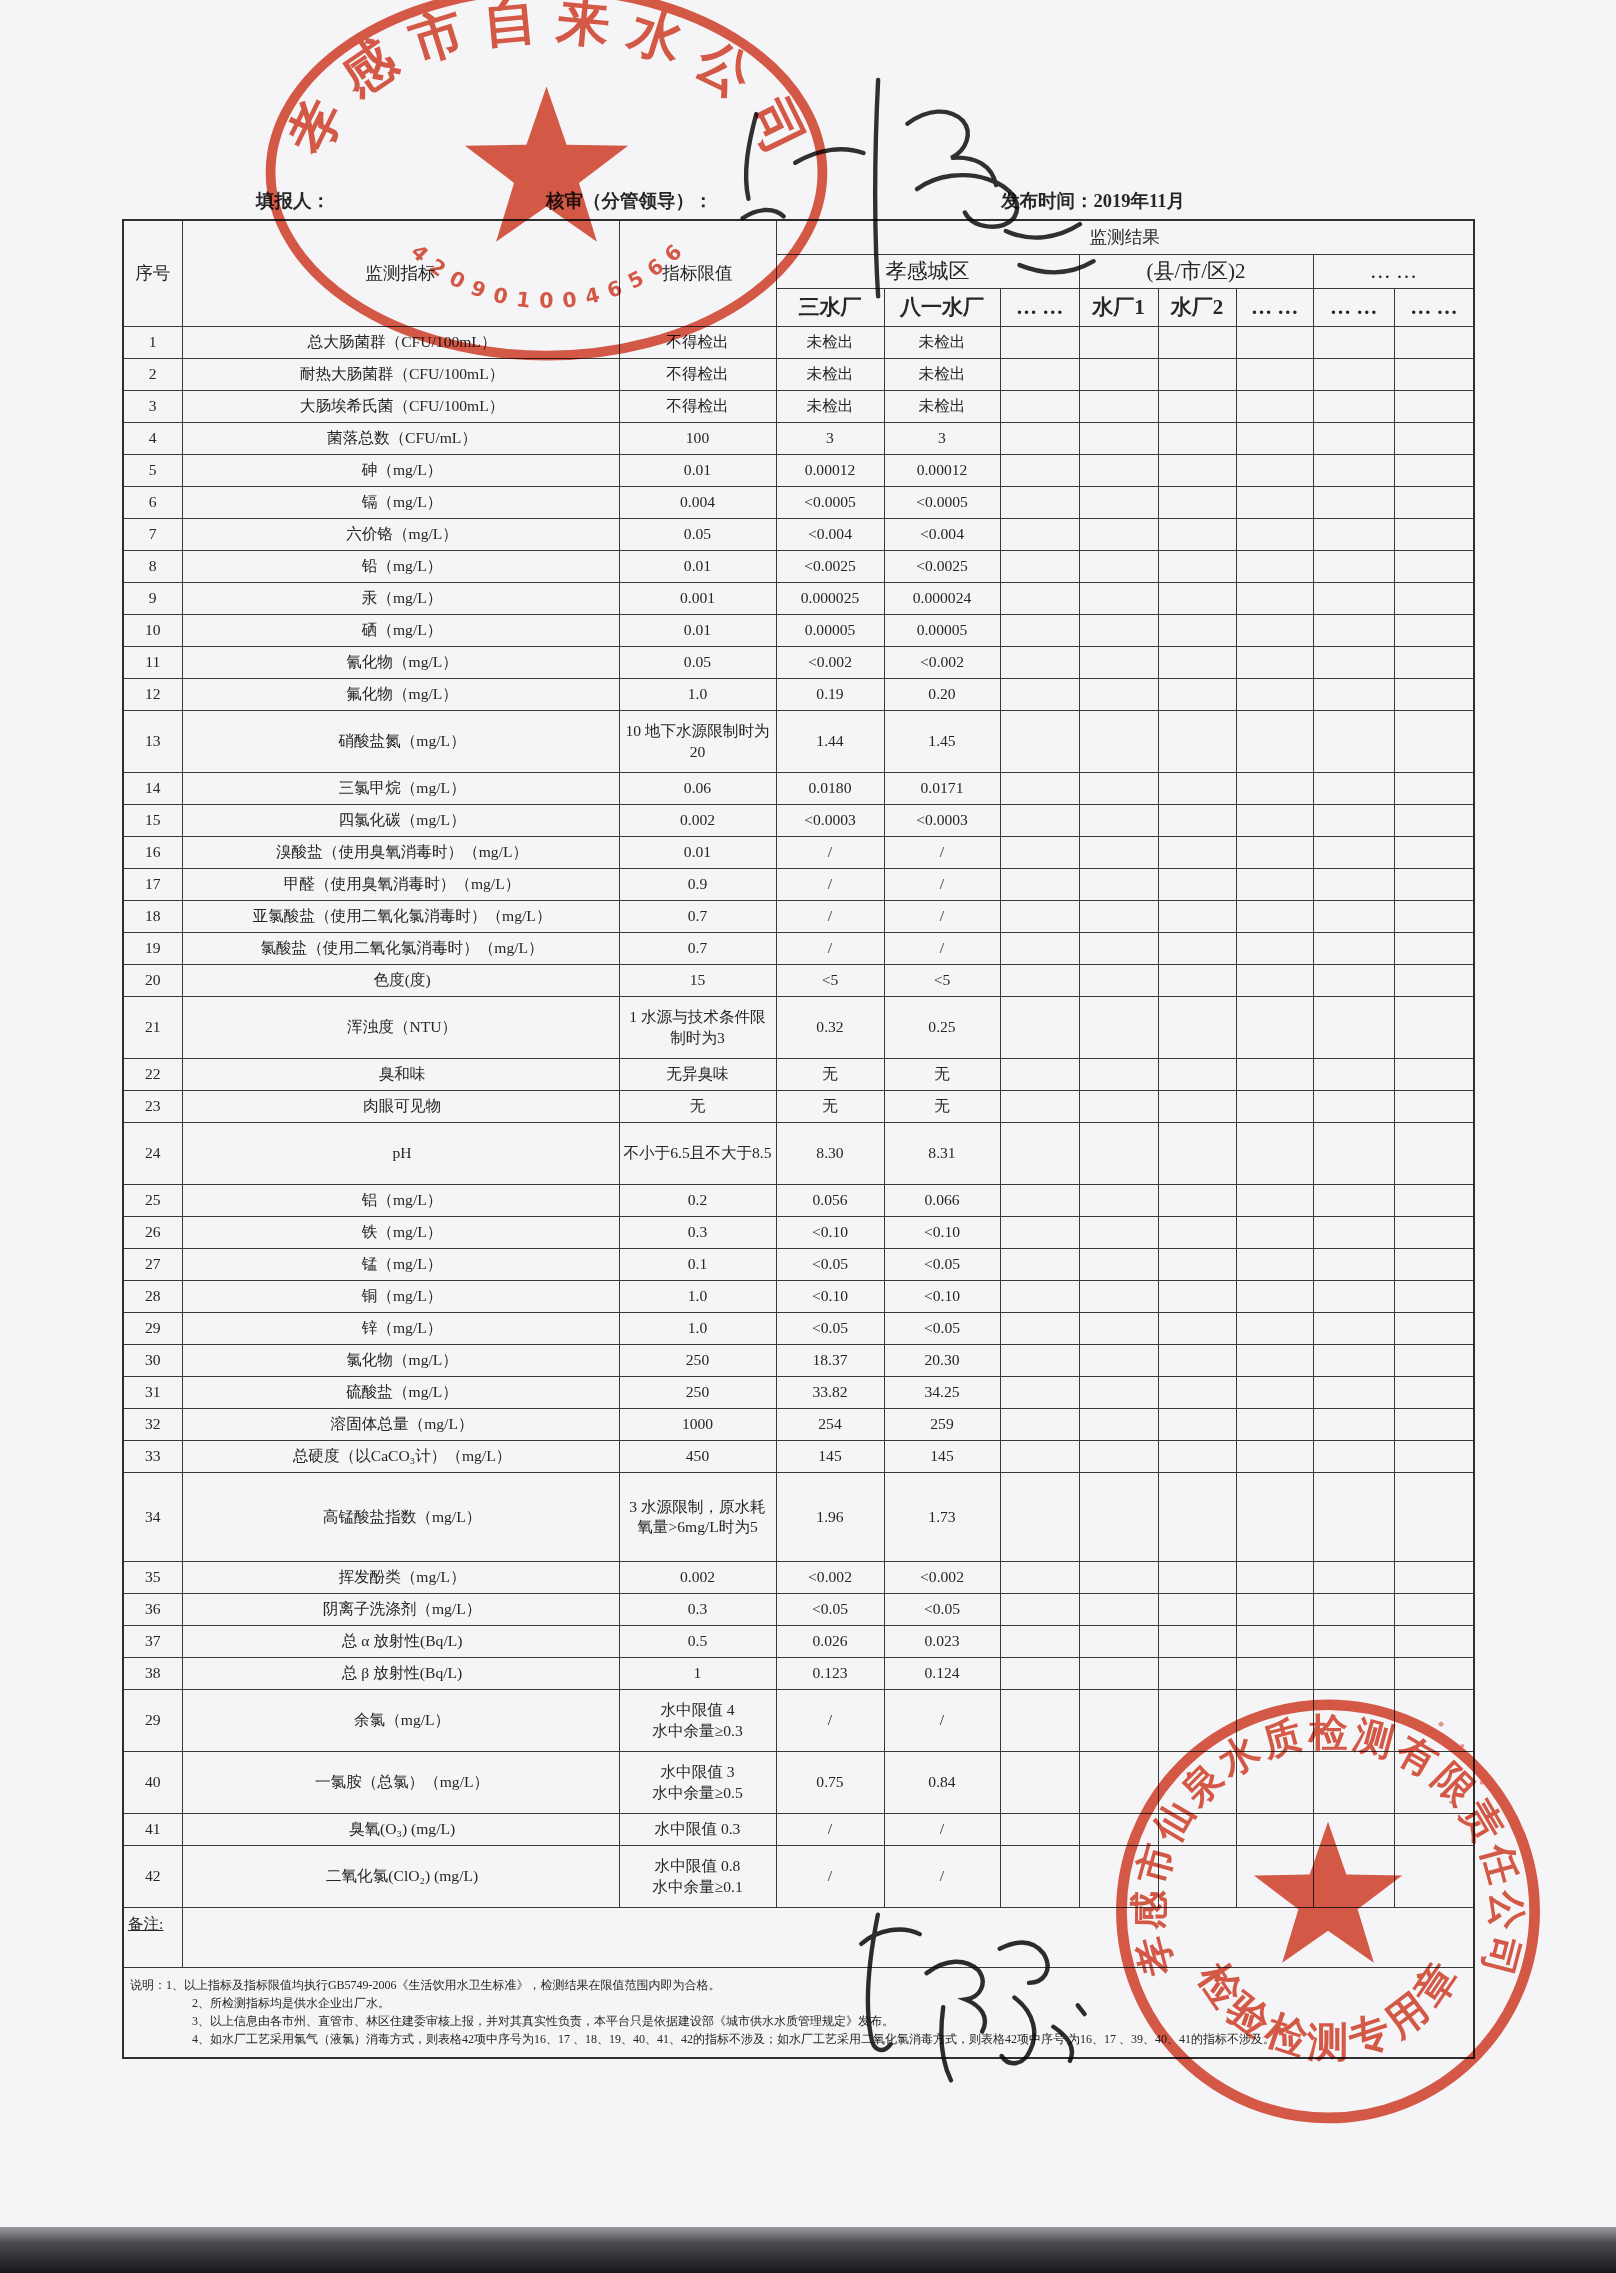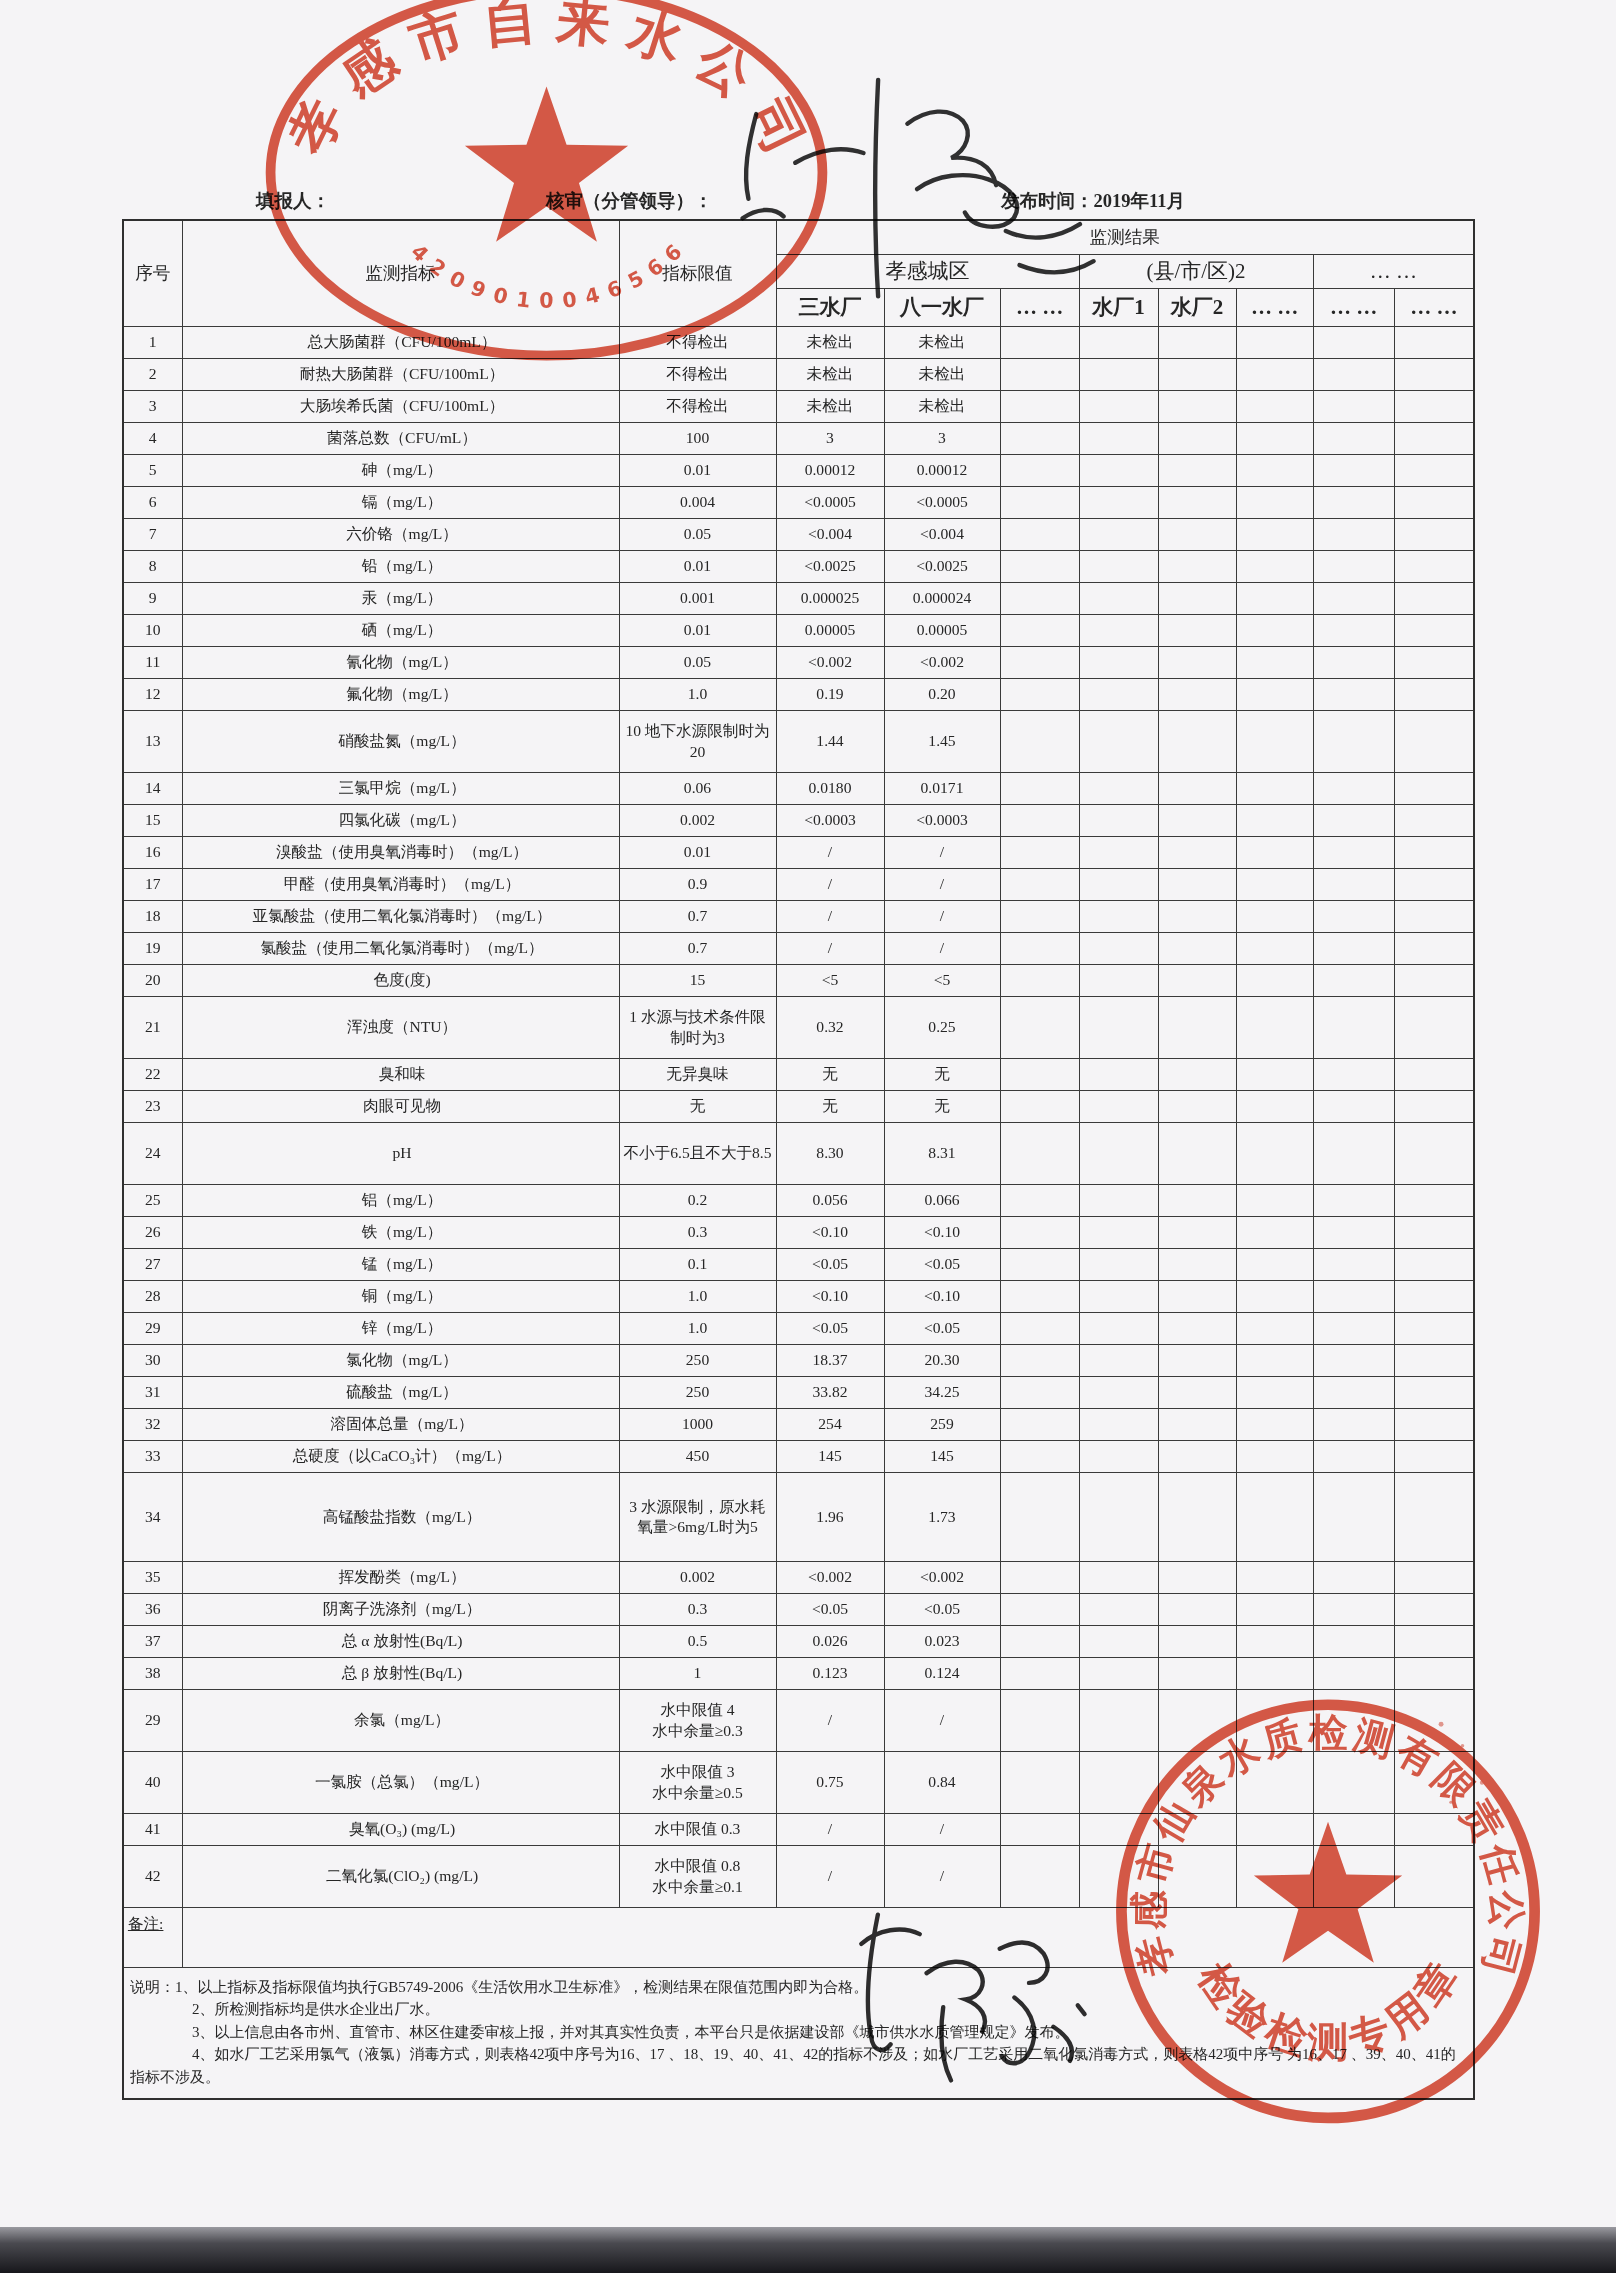--- a/index.html
+++ b/index.html
@@ -42,21 +42,21 @@
   .qtable thead tr.r1 th{height:29px;}
   .qtable thead tr.r2 th{height:29px;}
   .qtable thead tr.r3 th{height:33px;font-weight:bold;}
   .qtable tbody td{height:27px;}
   .qtable tbody tr.h2 td{height:57px;}
   .qtable tbody tr.h3 td{height:84px;}
   .qtable td.c-name{text-align:center;padding-left:6px;}
   .qtable td.c-limit{white-space:pre-line;}
   .qtable tfoot td{text-align:left;}
   .qtable tfoot tr.remark-row td{height:47px;vertical-align:top;padding:5.9px 3.9px;font-size:15.6px;text-decoration:underline;}
-  .qtable tfoot tr.notes-row td{vertical-align:top;padding:7.8px 9.8px 9.8px 5.9px;font-size:15px;line-height:1.5;}
+  .qtable tfoot tr.notes-row td{vertical-align:top;padding:7.8px 9.8px 9.8px 5.9px;font-size:12px;line-height:1.5;}
   .notes-block div{text-indent:62px;}
   .notes-block div.first{text-indent:0;}
   
   svg.seal{position:absolute;mix-blend-mode:multiply;opacity:.85;}
   svg.ink{position:absolute;mix-blend-mode:multiply;opacity:.92;}
   .seal-top{left:244px;top:-7.8px;}
   .seal-bottom{left:1100px;top:1695px;}
   .sig-top{left:727px;top:70px;}
   .sig-bottom{left:834px;top:1890px;}
   

